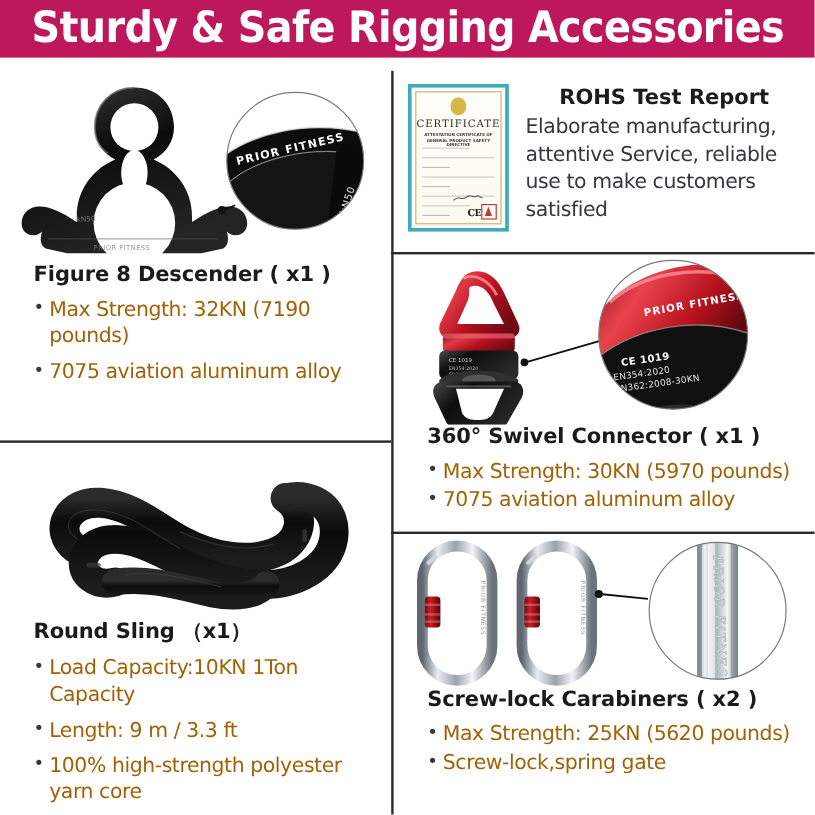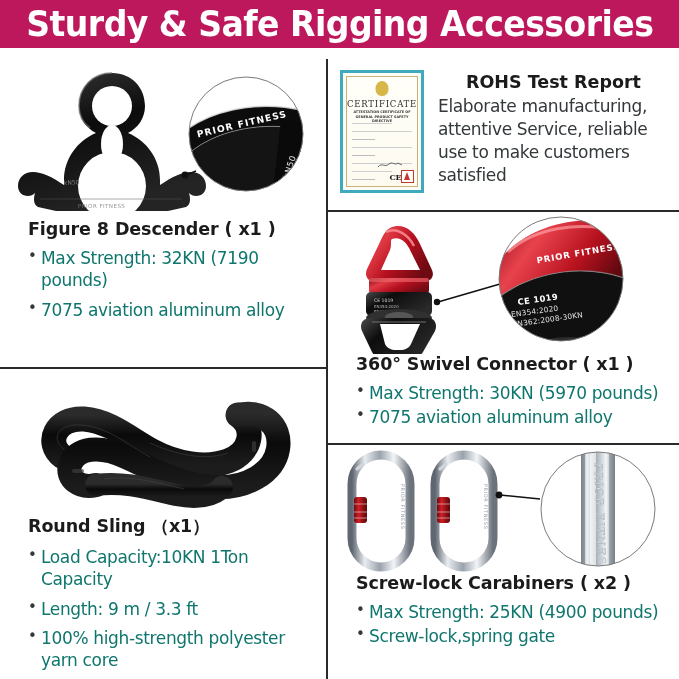--- a/index.html
+++ b/index.html
@@ -82,21 +82,21 @@
     font-weight: bold;
     color: #1b1b1b;
     letter-spacing: -0.1px;
     margin: 0 0 9px 0;
     white-space: nowrap;
   }
   .bullets { list-style: none; margin: 0; padding: 0; }
   .bullets li {
     position: relative;
     font-size: 17px;
-    color: #0f766e;
+    color: #a16207;
     line-height: 1.28;
     margin-bottom: 8px;
     padding-left: 13px;
     letter-spacing: -0.35px;
   }
   .bullets li:before {
     content: "\2022";
     position: absolute;
     left: 0; top: -1px;
     font-size: 15px;
@@ -514,19 +514,19 @@
           <g transform="rotate(88 272 62)">
             <text x="228" y="66" font-family="DejaVu Serif, serif" font-size="11" fill="#dfe5ea" stroke="#9aa2aa" stroke-width="0.3" letter-spacing="1.4" font-style="italic">PRIOR FITNESS</text>
           </g>
         </g>
         <circle cx="270" cy="64" r="57" fill="none" stroke="#7a7a7a" stroke-width="1"></circle>
       </svg>
     </div>
     <div class="txt-block">
       <div class="prod-title">Screw-lock Carabiners ( x2 )</div>
       <ul class="bullets tight">
-        <li>Max Strength: 25KN (4900 pounds)</li>
+        <li>Max Strength: 25KN (5620 pounds)</li>
         <li>Screw-lock,spring gate</li>
       </ul>
     </div>
   </div>
 
 </div>
 
 </body></html>

